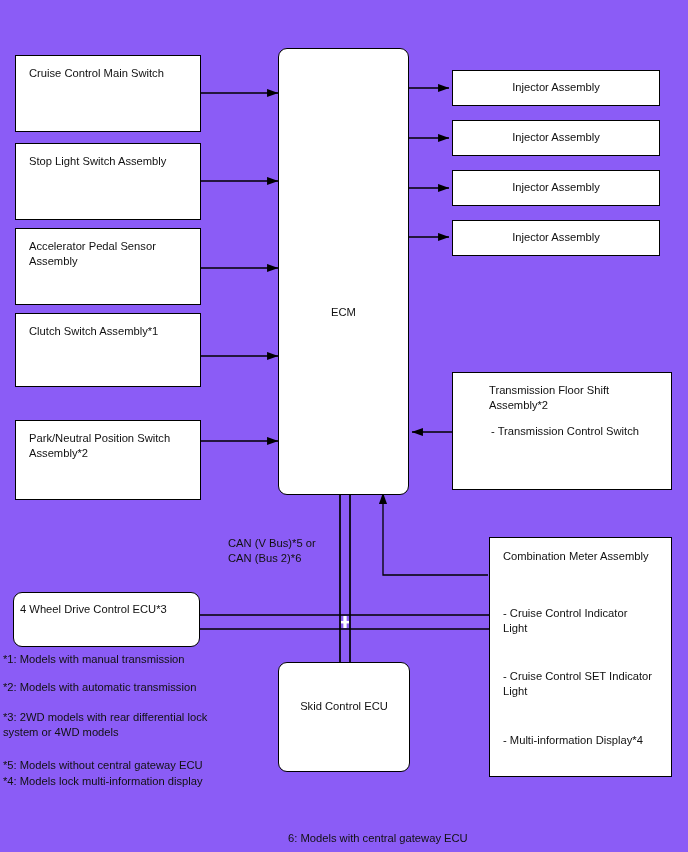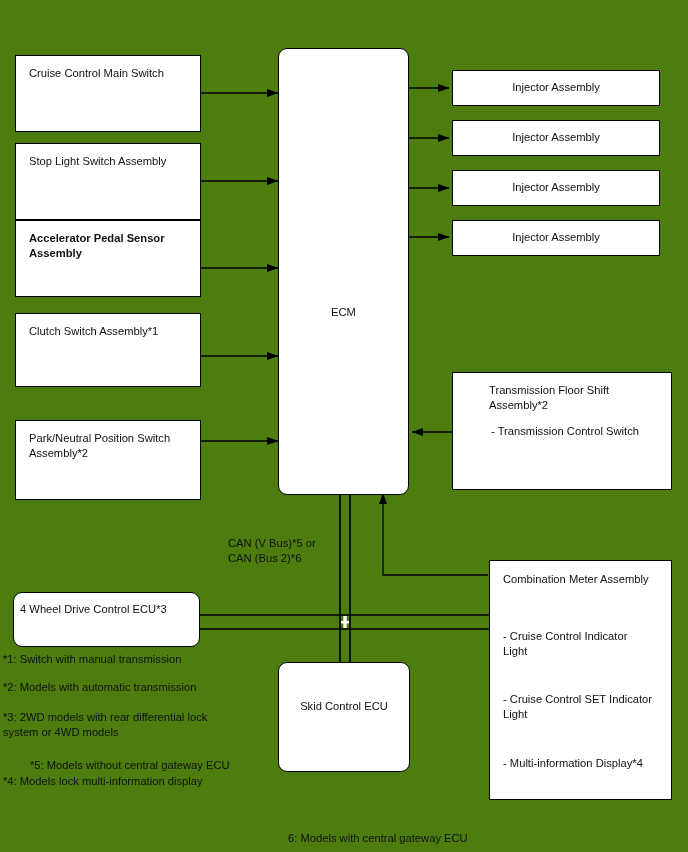--- a/index.html
+++ b/index.html
@@ -9,21 +9,21 @@
   }
   body {
     font-family: "Liberation Sans", sans-serif;
     color: #000000;
   }
   #diagram {
     position: relative;
     width: 688px;
     height: 852px;
     overflow: hidden;
-    background: #4d7c0f;
+    background: #8b5cf6;
   }
   .box {
     position: absolute;
     box-sizing: border-box;
     border: 1.6px solid #000000;
     background: #ffffff;
     font-size: 11.2px;
     line-height: 15px;
     color: #111111;
   }
@@ -133,21 +133,21 @@
   </svg>
 
   <div class="box" style="left:15px; top:55px; width:186px; height:77px;">
     <span class="txt">Cruise Control Main Switch</span>
   </div>
 
   <div class="box" style="left:15px; top:143px; width:186px; height:77px;">
     <span class="txt">Stop Light Switch Assembly</span>
   </div>
 
-  <div class="box" style="left:15px; top:220px; width:186px; height:77px;font-weight:bold;">
+  <div class="box" style="left:15px; top:228px; width:186px; height:77px;">
     <span class="txt">Accelerator Pedal Sensor
 Assembly</span>
   </div>
 
   <div class="box" style="left:15px; top:313px; width:186px; height:74px;">
     <span class="txt">Clutch Switch Assembly*1</span>
   </div>
 
   <div class="box" style="left:15px; top:420px; width:186px; height:80px;">
     <span class="txt">Park/Neutral Position Switch
@@ -173,42 +173,42 @@
   <div class="box center" style="left:452px; top:220px; width:208px; height:36px;">
     <span class="txt" style="top:9px;">Injector Assembly</span>
   </div>
 
   <div class="box" style="left:452px; top:372px; width:220px; height:118px;">
     <span class="txt" style="left:36px; top:10px;">Transmission Floor Shift
 Assembly*2</span>
     <span class="meter-line" style="left:38px; top:51px;">- Transmission Control Switch</span>
   </div>
 
-  <div class="box" style="left:489px; top:560px; width:183px; height:240px;">
+  <div class="box" style="left:489px; top:537px; width:183px; height:240px;">
     <span class="txt" style="top:11px;">Combination Meter Assembly</span>
     <span class="meter-line" style="top:68px;">- Cruise Control Indicator
 Light</span>
     <span class="meter-line" style="top:131px;">- Cruise Control SET Indicator
 Light</span>
     <span class="meter-line" style="top:195px;">- Multi-information Display*4</span>
   </div>
 
   <div class="box rounded" style="left:13px; top:592px; width:187px; height:55px;">
     <span class="txt" style="left:6px; top:9px;">4 Wheel Drive Control ECU*3</span>
   </div>
 
   <div class="box rounded center" style="left:278px; top:662px; width:132px; height:110px;">
     <span class="txt" style="top:36px;">Skid Control ECU</span>
   </div>
 
   <div class="canlabel" style="left:228px; top:536px;">CAN (V Bus)*5 or
 CAN (Bus 2)*6</div>
 
-  <div class="note" style="left:3px; top:652px;">*1: Switch with manual transmission</div>
+  <div class="note" style="left:3px; top:652px;">*1: Models with manual transmission</div>
   <div class="note" style="left:3px; top:680px;">*2: Models with automatic transmission</div>
   <div class="note" style="left:3px; top:710px;">*3: 2WD models with rear differential lock
 system or 4WD models</div>
   <div class="note" style="left:3px; top:774px;">*4: Models lock multi-information display</div>
-  <div class="note" style="left:3px; top:758px;margin-left:27px;">*5: Models without central gateway ECU</div>
+  <div class="note" style="left:3px; top:758px;">*5: Models without central gateway ECU</div>
 
   <div class="note" style="left:288px; top:831px;">6: Models with central gateway ECU</div>
 
 </div>
 
 </body></html>

